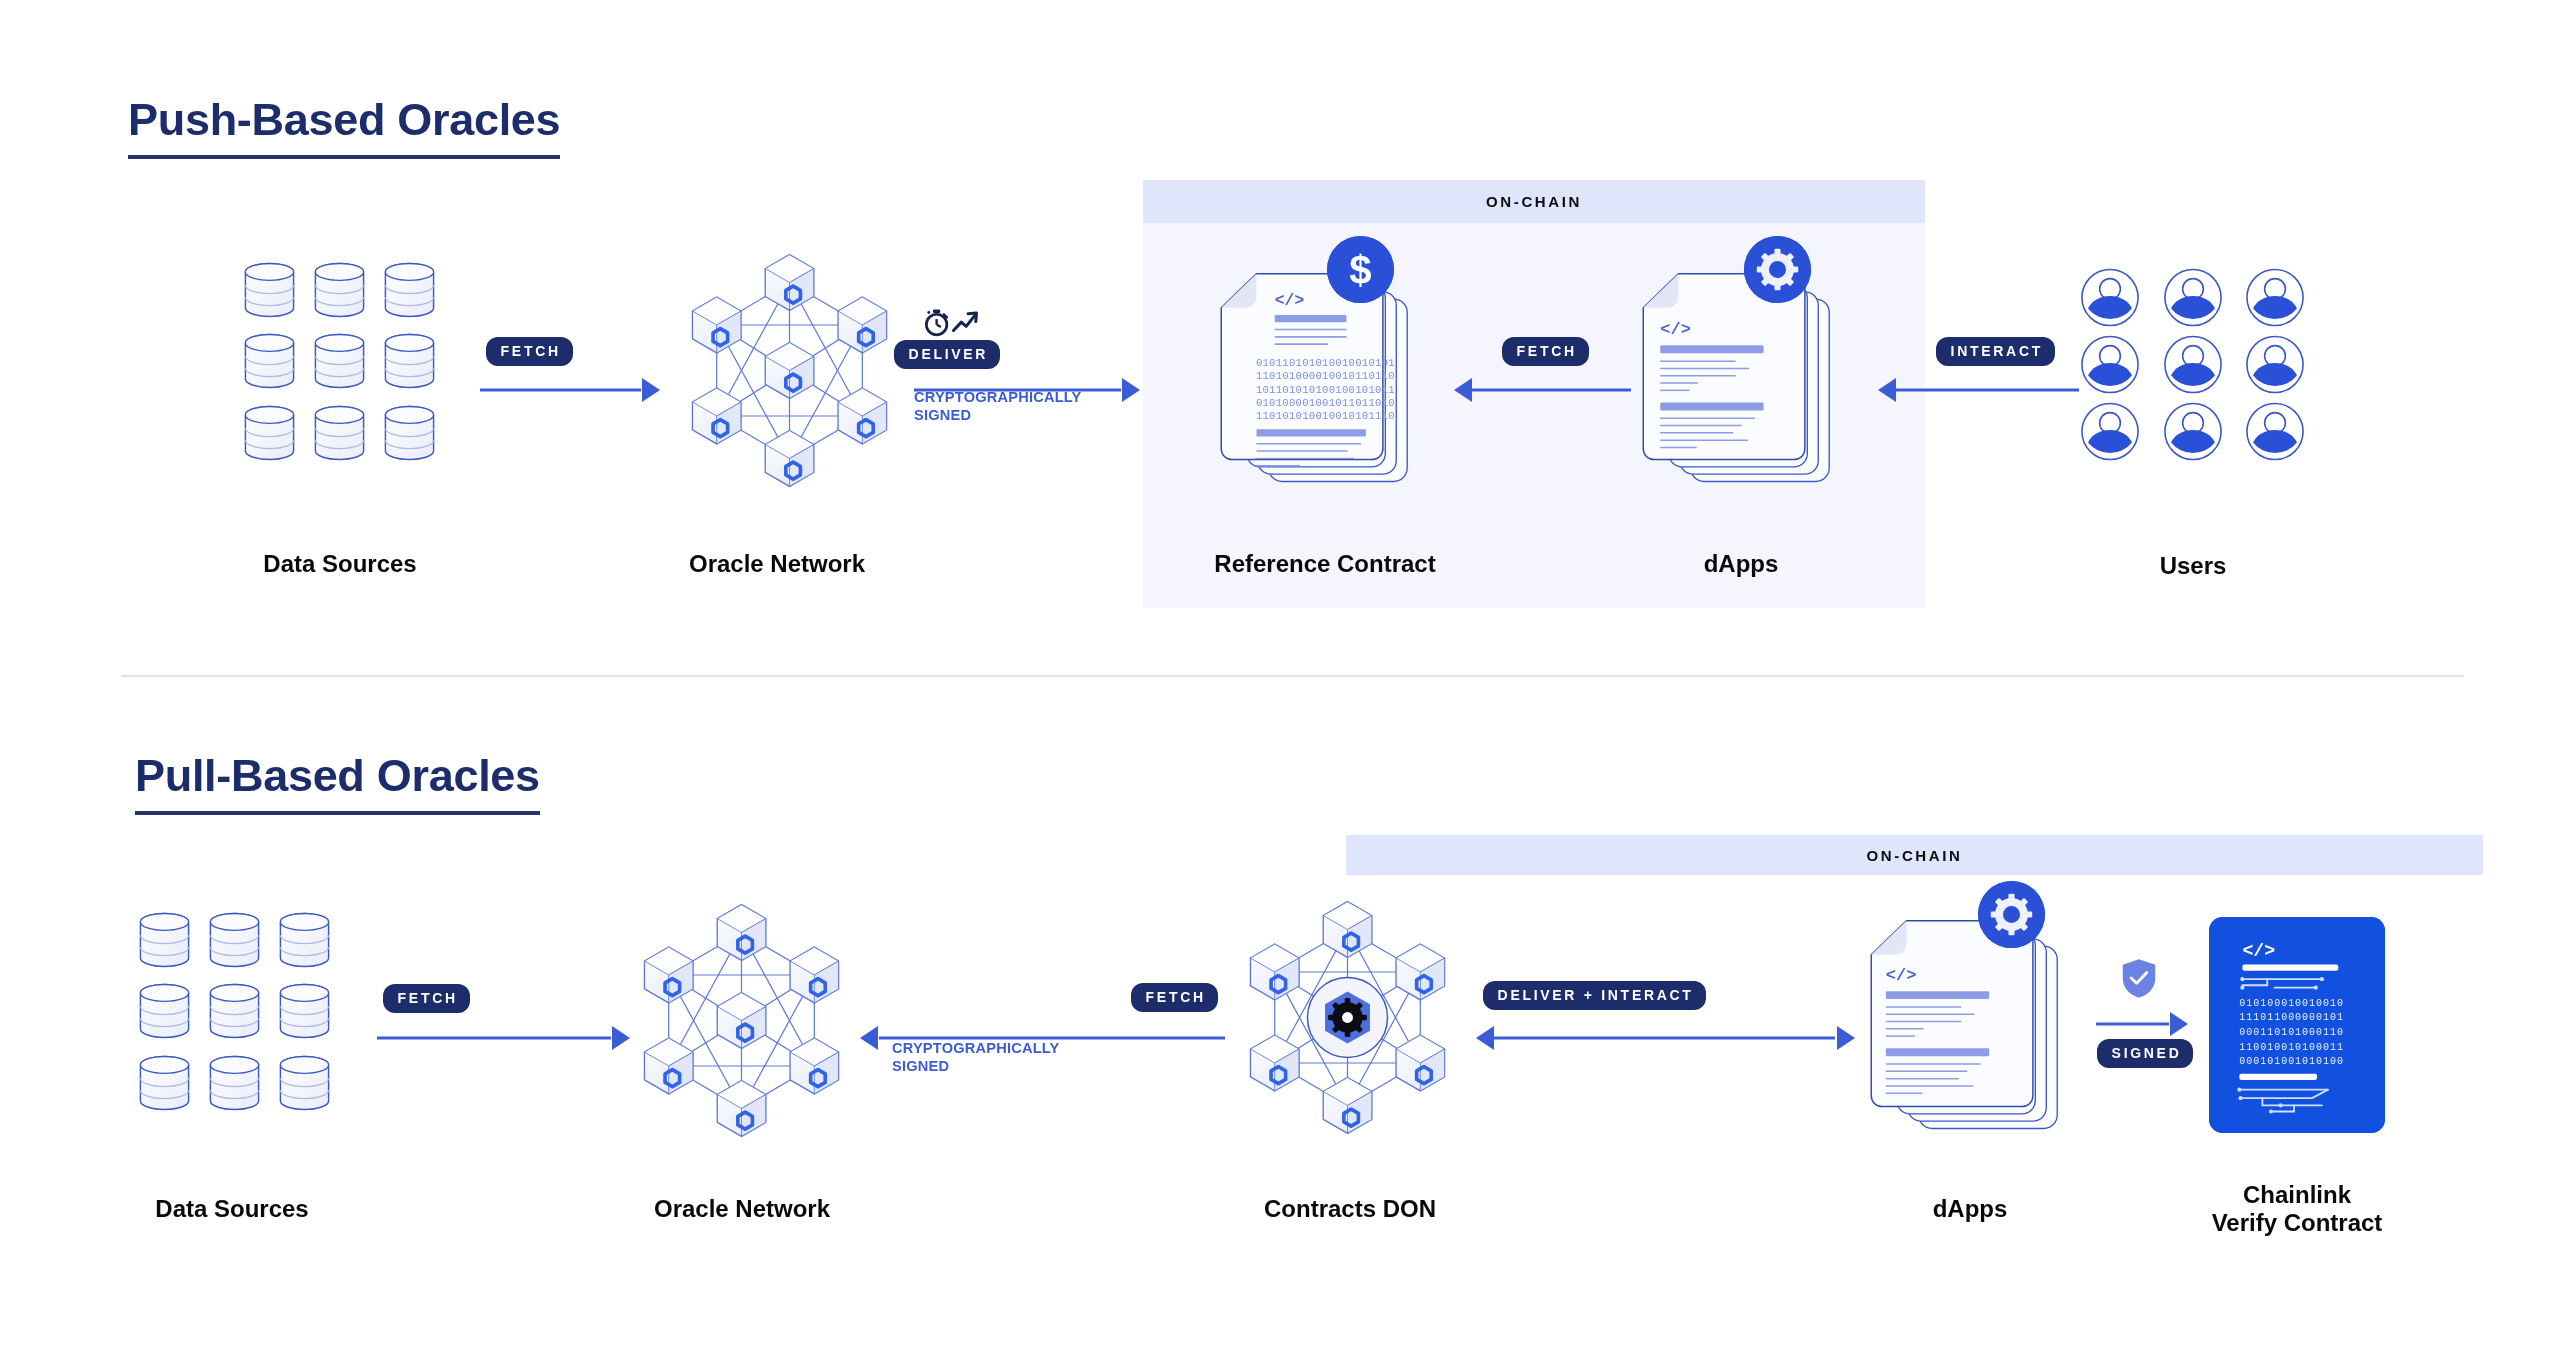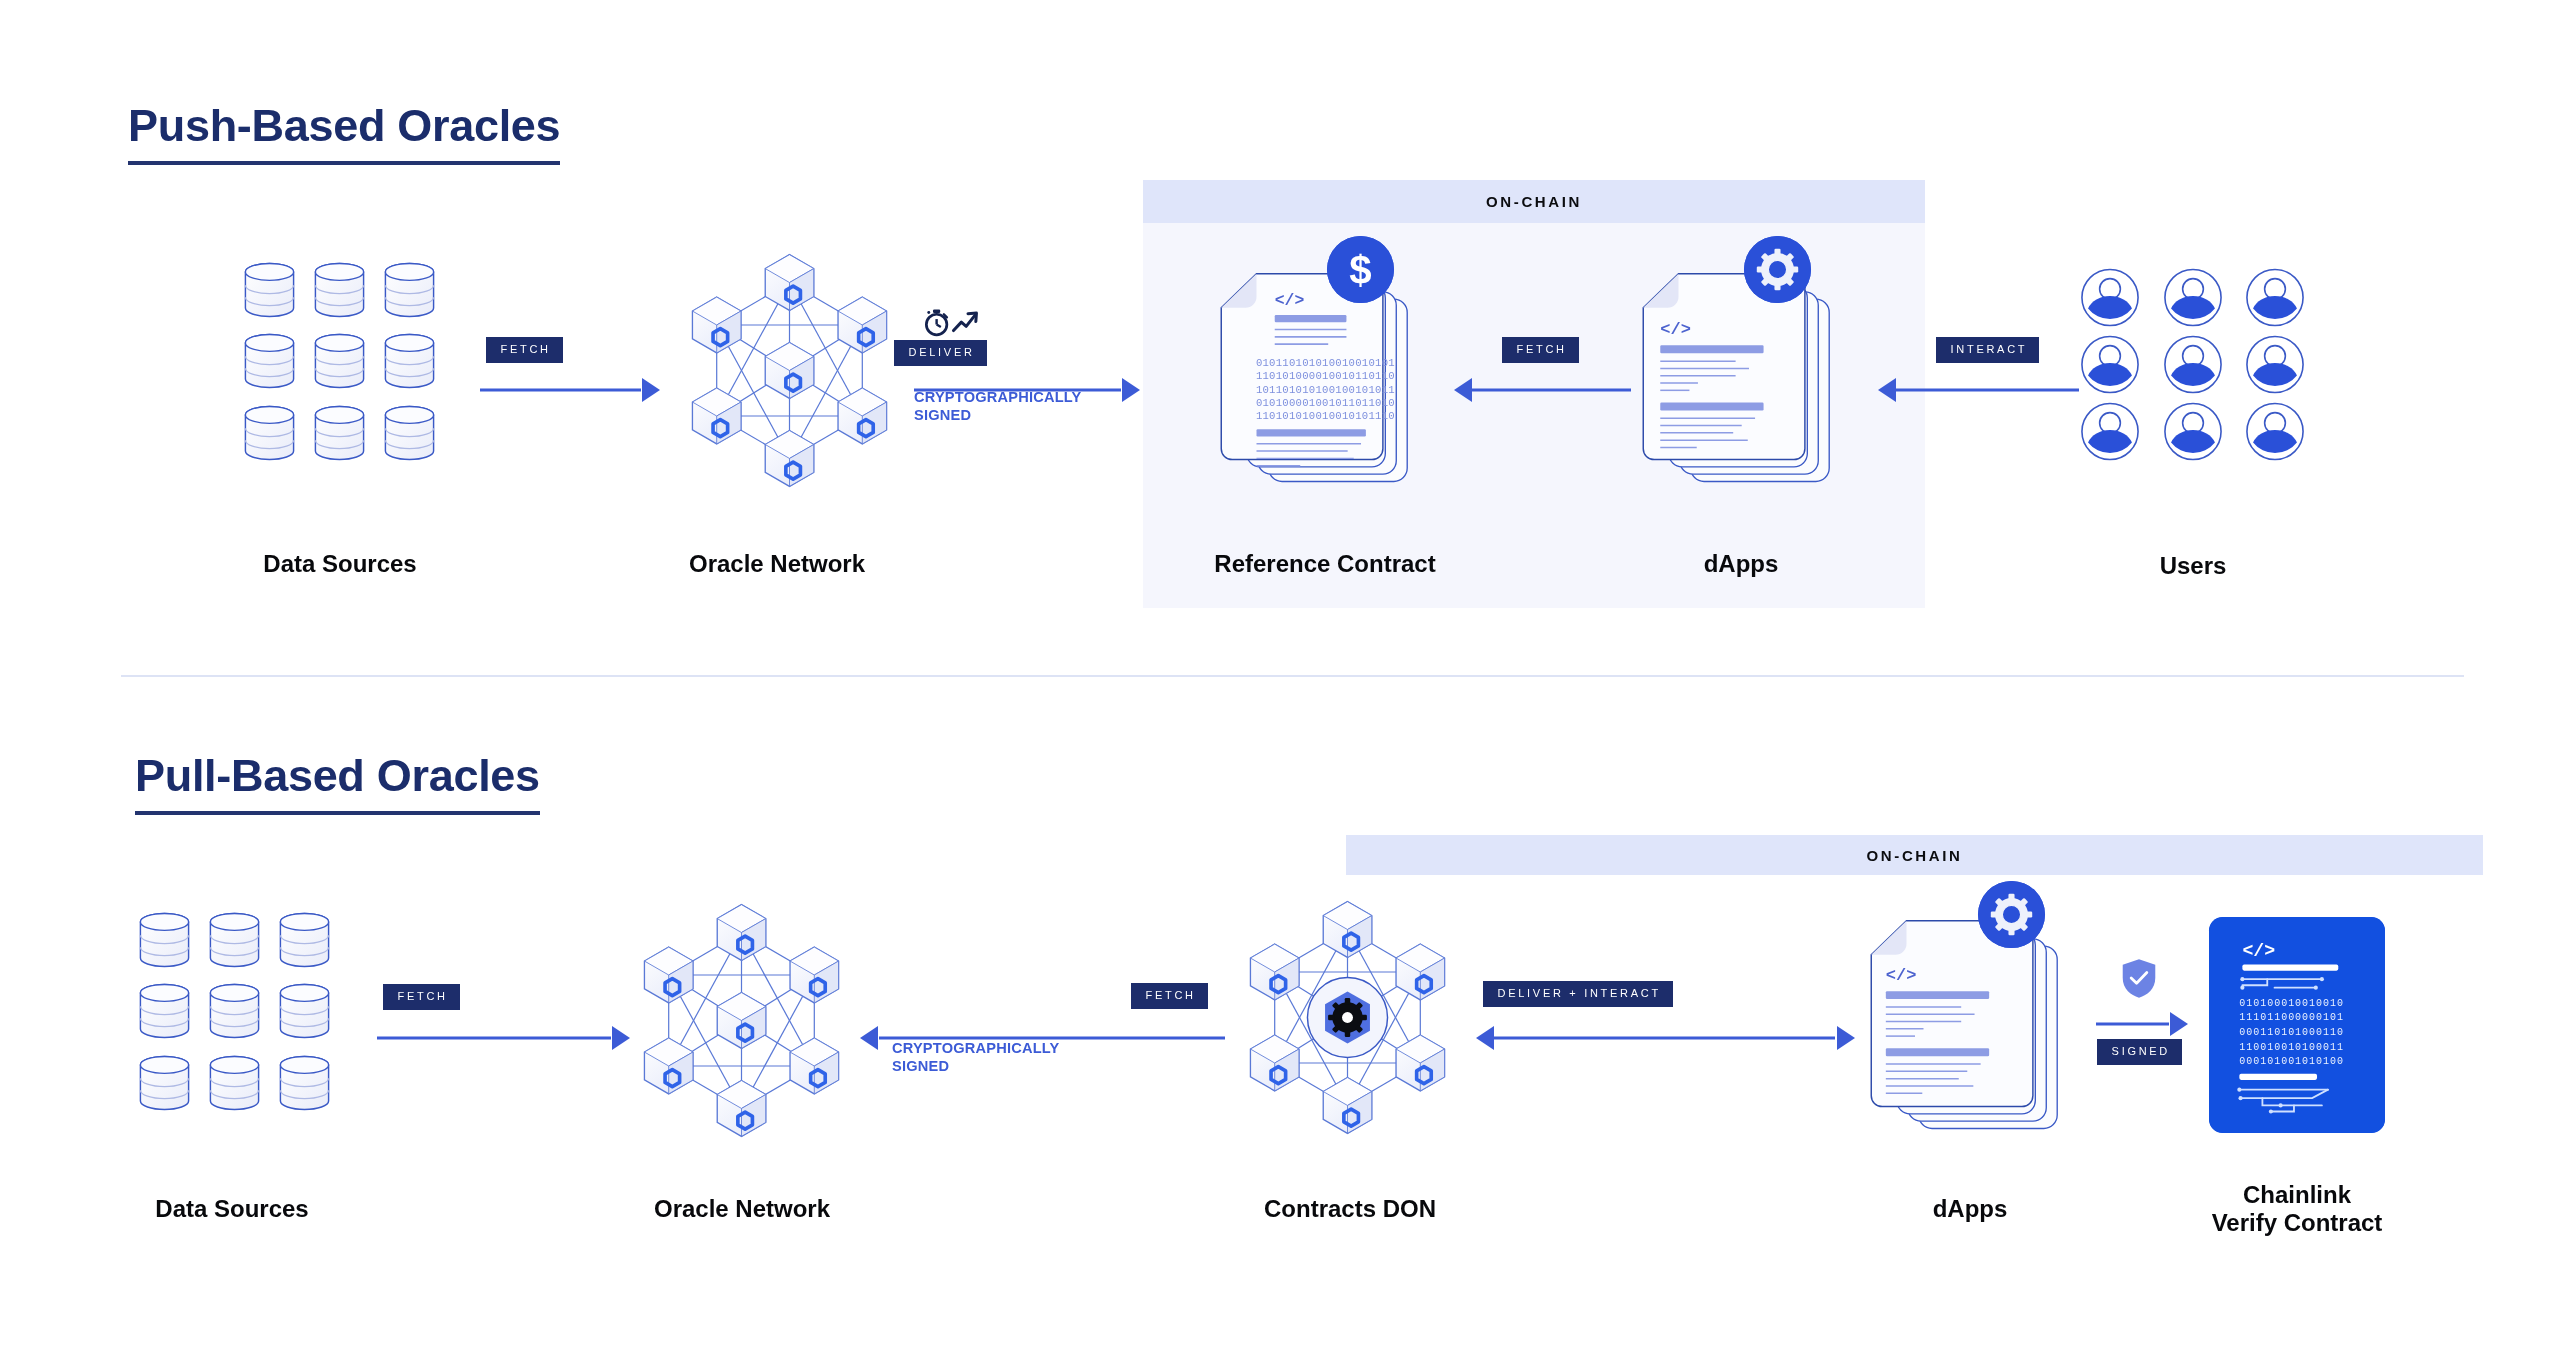--- a/index.html
+++ b/index.html
@@ -87,26 +87,27 @@
     border-right: 18px solid #3c5bd6;
     border-top: 12px solid transparent;
     border-bottom: 12px solid transparent;
   }
 
   
   .chip {
     position: absolute;
     background: #1d2d6b;
     color: #ffffff;
-    font-size: 11px;
-    font-weight: 400;
+    font-size: 14px;
+    font-weight: 700;
     letter-spacing: 2.7px;
     padding: 7.3px 12px 7.3px 14.6px;
     white-space: nowrap;
     line-height: 1;
+    border-radius: 12px;
   }
   .sub-note {
     position: absolute;
     color: #3c5bd6;
     font-size: 14.6px;
     font-weight: 700;
     letter-spacing: 0.2px;
     line-height: 1.22;
     white-space: pre-line;
   }
@@ -154,21 +155,21 @@
 
   
   .deliver-icon { position: absolute; }
   .deliver-icon svg { display:block; width:100%; height:100%; }
 </style>
 </head>
 <body>
 
 <div id="canvas">
 
-  <div class="sec-title" style="left:128px; top:100px;text-align:center;">Push-Based Oracles</div>
+  <div class="sec-title" style="left:128px; top:94px;text-align:center;">Push-Based Oracles</div>
 
   <div class="onchain-box" style="left:1143px; top:180px; width:782px; height:428px;"></div>
   <div class="onchain-band" style="left:1143px; top:180px; width:782px; height:43px;">
     <span>ON-CHAIN</span>
   </div>
 
   <div class="db-grid" style="left:243px; top:261px; width:194px; height:207px;
               grid-template-columns:repeat(3,53px); grid-template-rows:repeat(3,58px);
               column-gap:17px; row-gap:13.4px;">
     <div class="db">

